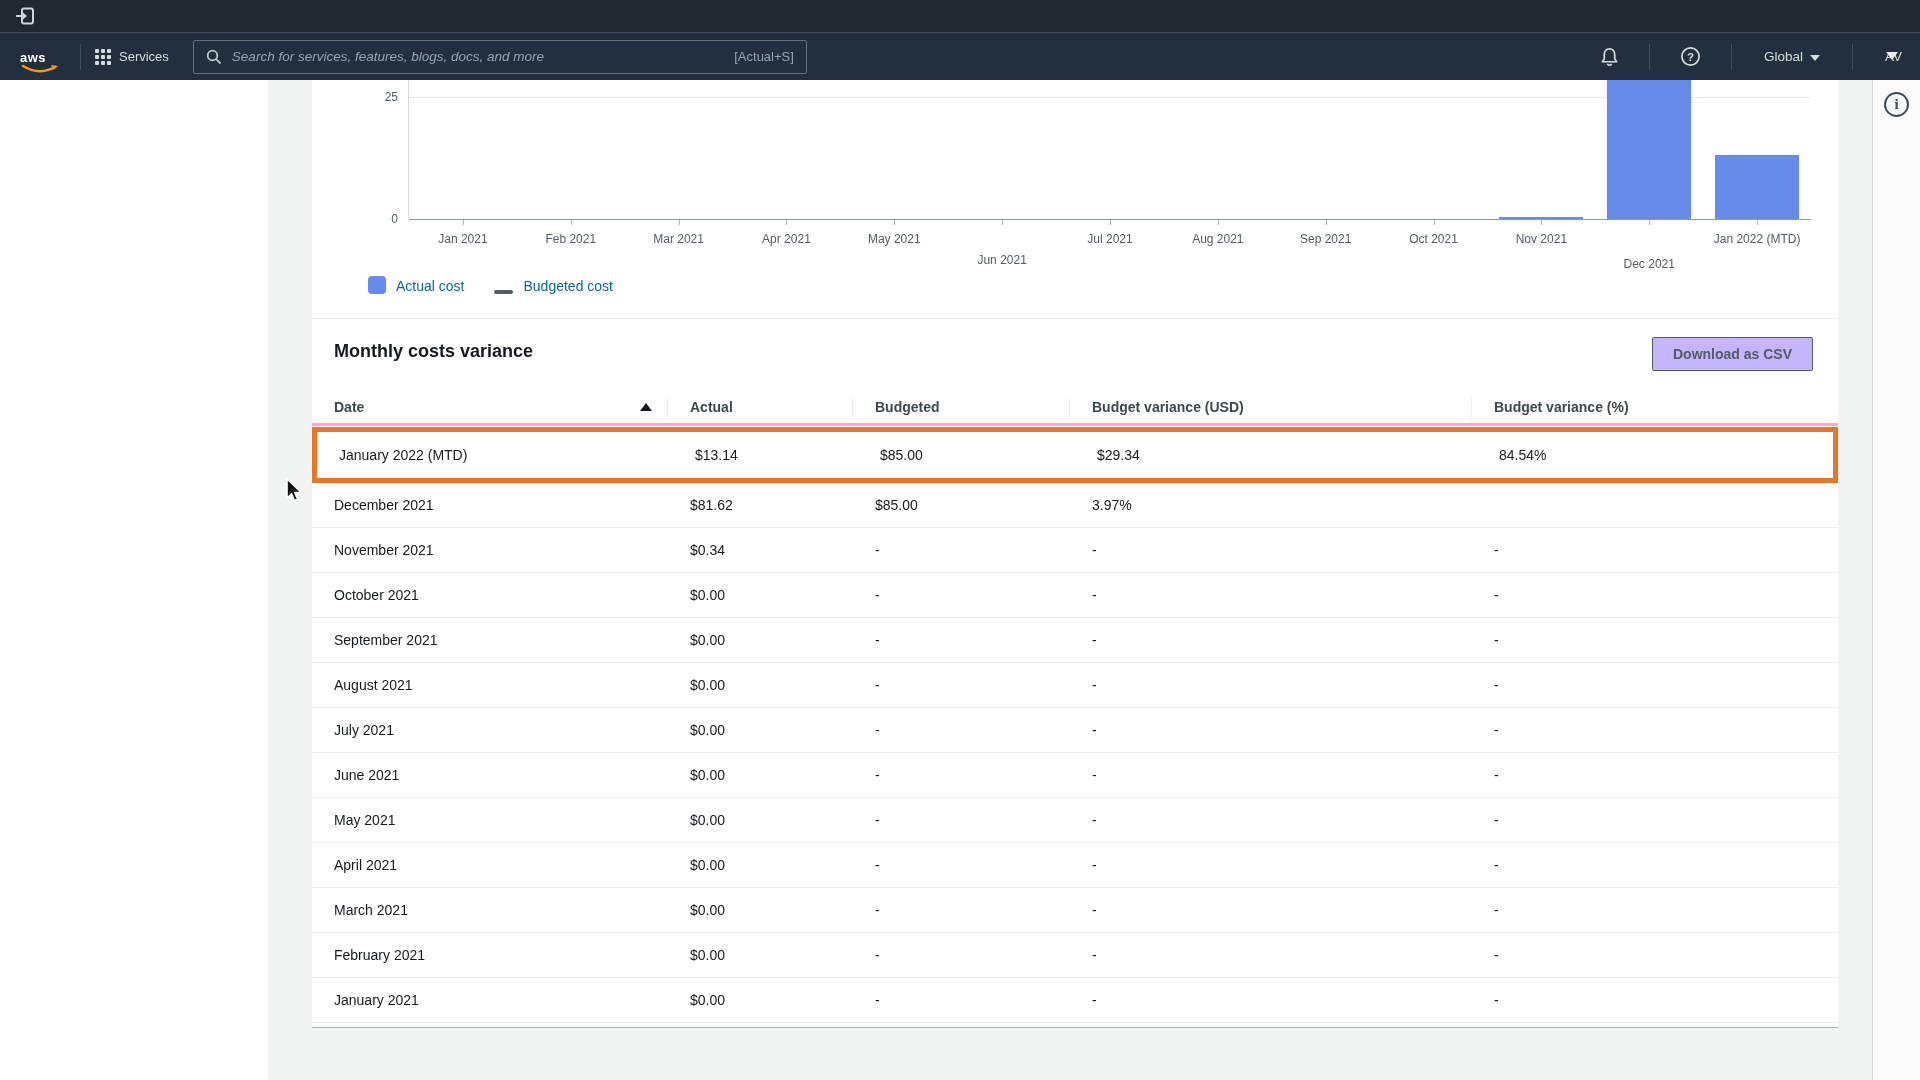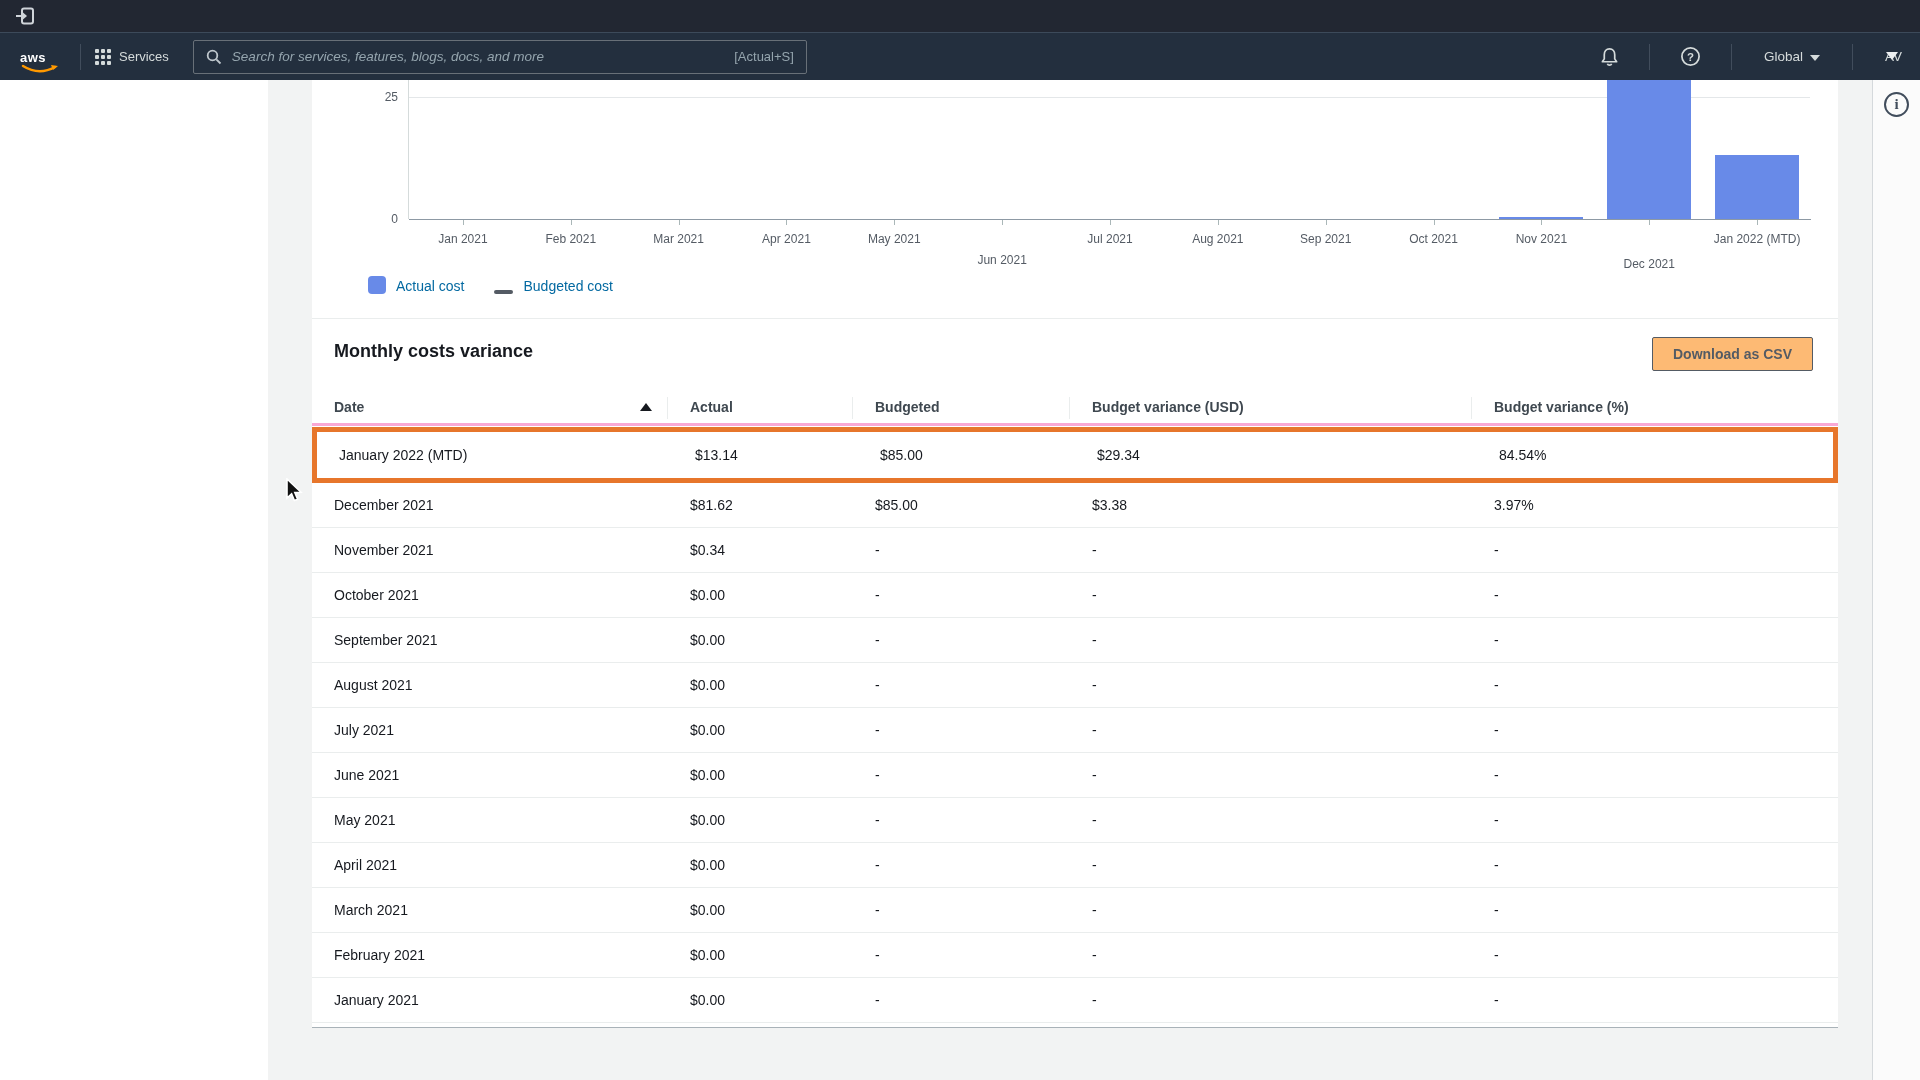--- a/index.html
+++ b/index.html
@@ -53,21 +53,21 @@
   .bar { position:absolute; background:#688ae8; }
   .xtick { position:absolute; width:1px; height:5px; background:#aab7b8; top:140px; }
   .xlab { position:absolute; top:152px; font-size:12px; color:#545b64; white-space:nowrap; transform:translateX(-50%); }
   .legend { position:absolute; left:56px; top:196px; display:flex; align-items:flex-end; gap:10px; font-size:14px; color:#0369a1; }
   .leg-sq { width:18px; height:18px; background:#688ae8; border-radius:4px; }
   .leg-dash { width:19px; height:4px; background:#545b64; border-radius:2px; margin-left:20px; }
 
   
   .sect { position:absolute; left:0; top:238px; width:1526px; height:72px; border-top:1px solid #eaeded; }
   .sect h2 { position:absolute; left:22px; top:22px; font-size:18px; color:#16191f; }
-  .btn { position:absolute; right:25px; top:18px; height:34px; padding:0 20px; background:#fdba74;
+  .btn { position:absolute; right:25px; top:18px; height:34px; padding:0 20px; background:#c4b5fd;
     border:1px solid #545b64; border-radius:2px; font-weight:700; font-size:14px; color:#545b64;
     display:flex; align-items:center; cursor:pointer; font-family:inherit; }
 
   
   .thead { position:absolute; left:0; top:310px; width:1526px; height:36px; display:grid;
     grid-template-columns:356px 185px 217px 402px 366px; border-bottom:3px solid #f9a8d4; }
   .th { position:relative; padding-left:22px; font-size:14px; font-weight:700; color:#3f4850;
     display:flex; align-items:center; cursor:pointer; }
   .th + .th::before { content:""; position:absolute; left:-1px; top:7px; height:22px; width:1px; background:#eaeded; }
   .sort { margin-left:auto; margin-right:16px; width:0; height:0;
@@ -236,21 +236,20 @@
             <div class="td">$13.14</div>
             <div class="td">$85.00</div>
             <div class="td">$29.34</div>
             <div class="td">84.54%</div>
           </div>
         </div>
         <div class="trow">
           <div class="td">December 2021</div>
           <div class="td">$81.62</div>
           <div class="td">$85.00</div>
-          <div class="td">$3.38</div>
           <div class="td">3.97%</div>
         </div>
         <div class="trow">
           <div class="td">November 2021</div>
           <div class="td">$0.34</div>
           <div class="td">-</div>
           <div class="td">-</div>
           <div class="td">-</div>
         </div>
         <div class="trow">

